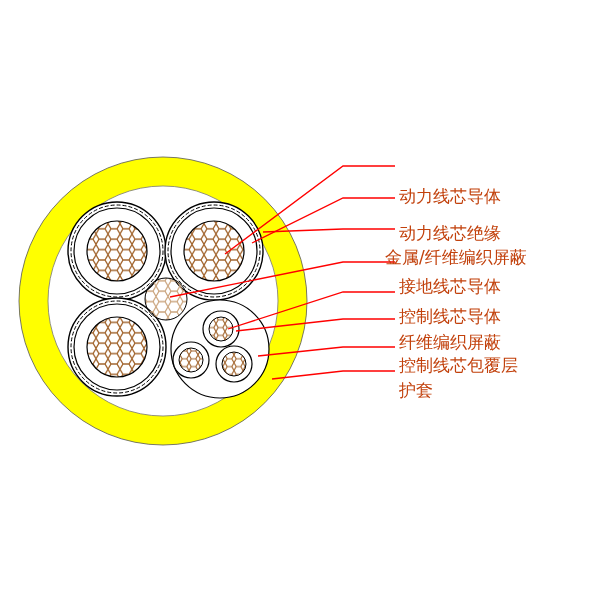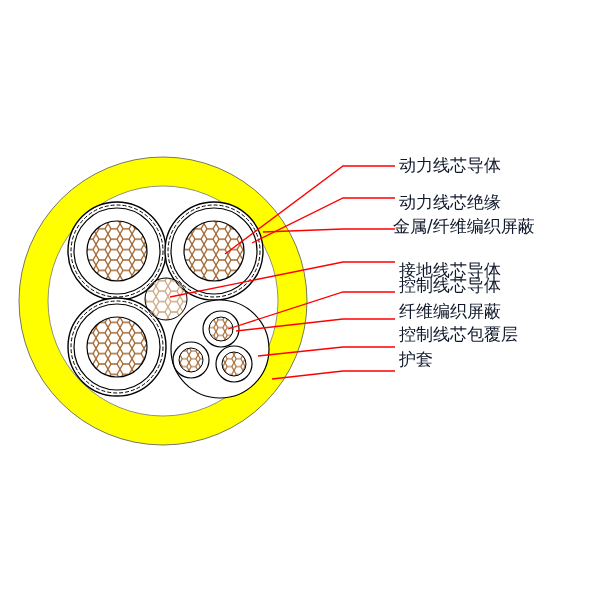--- a/index.html
+++ b/index.html
@@ -1,18 +1,18 @@
 <!DOCTYPE html>
 <html><head>
   <meta charset="utf-8">
   <style>
     html, body { margin:0; padding:0; background:#ffffff; }
     body { width:600px; height:600px; position:relative; overflow:hidden; font-family:"DejaVu Serif", serif; }
     #diagram { position:absolute; left:0; top:0; width:600px; height:600px; }
-    .label { position:absolute; left:399px; font-size:17px; color:#0f172a; white-space:nowrap; line-height:20px; font-family:"DejaVu Sans", sans-serif; }
+    .label { position:absolute; left:399px; font-size:17px; color:#c2410c; white-space:nowrap; line-height:20px; font-family:"DejaVu Sans", sans-serif;margin-top:31px; }
   </style>
 </head>
 <body>
 
 <svg id="diagram" viewBox="0 0 600 600" xmlns="http://www.w3.org/2000/svg">
   <defs>
     <pattern id="hexCu" width="12" height="10.4" patternUnits="userSpaceOnUse">
       <path d="M3,0 L9,0 L12,5.2 L9,10.4 L3,10.4 L0,5.2 Z" fill="none" stroke="#a0622a" stroke-width="1.3"></path>
     </pattern>
     <pattern id="hexCuS" width="9" height="7.8" patternUnits="userSpaceOnUse">
@@ -68,18 +68,18 @@
     <polyline points="170,297 343,262 395,262"></polyline>
     <polyline points="228,329 343,292 395,292"></polyline>
     <polyline points="236,331 343,319 395,319"></polyline>
     <polyline points="258,356 343,347 395,347"></polyline>
     <polyline points="272,379 343,371 395,371"></polyline>
   </g>
 </svg>
 
 <div class="label" style="top:155px">动力线芯导体</div>
 <div class="label" style="top:192px">动力线芯绝缘</div>
-<div class="label" style="top:216px;left:393px">金属/纤维编织屏蔽</div>
-<div class="label" style="top:260px">接地线芯导体</div>
+<div class="label" style="top:216px;left:385px">金属/纤维编织屏蔽</div>
+<div class="label" style="top:245px">接地线芯导体</div>
 <div class="label" style="top:275px">控制线芯导体</div>
 <div class="label" style="top:301px">纤维编织屏蔽</div>
 <div class="label" style="top:324px">控制线芯包覆层</div>
 <div class="label" style="top:349px">护套</div>
 
 </body></html>

